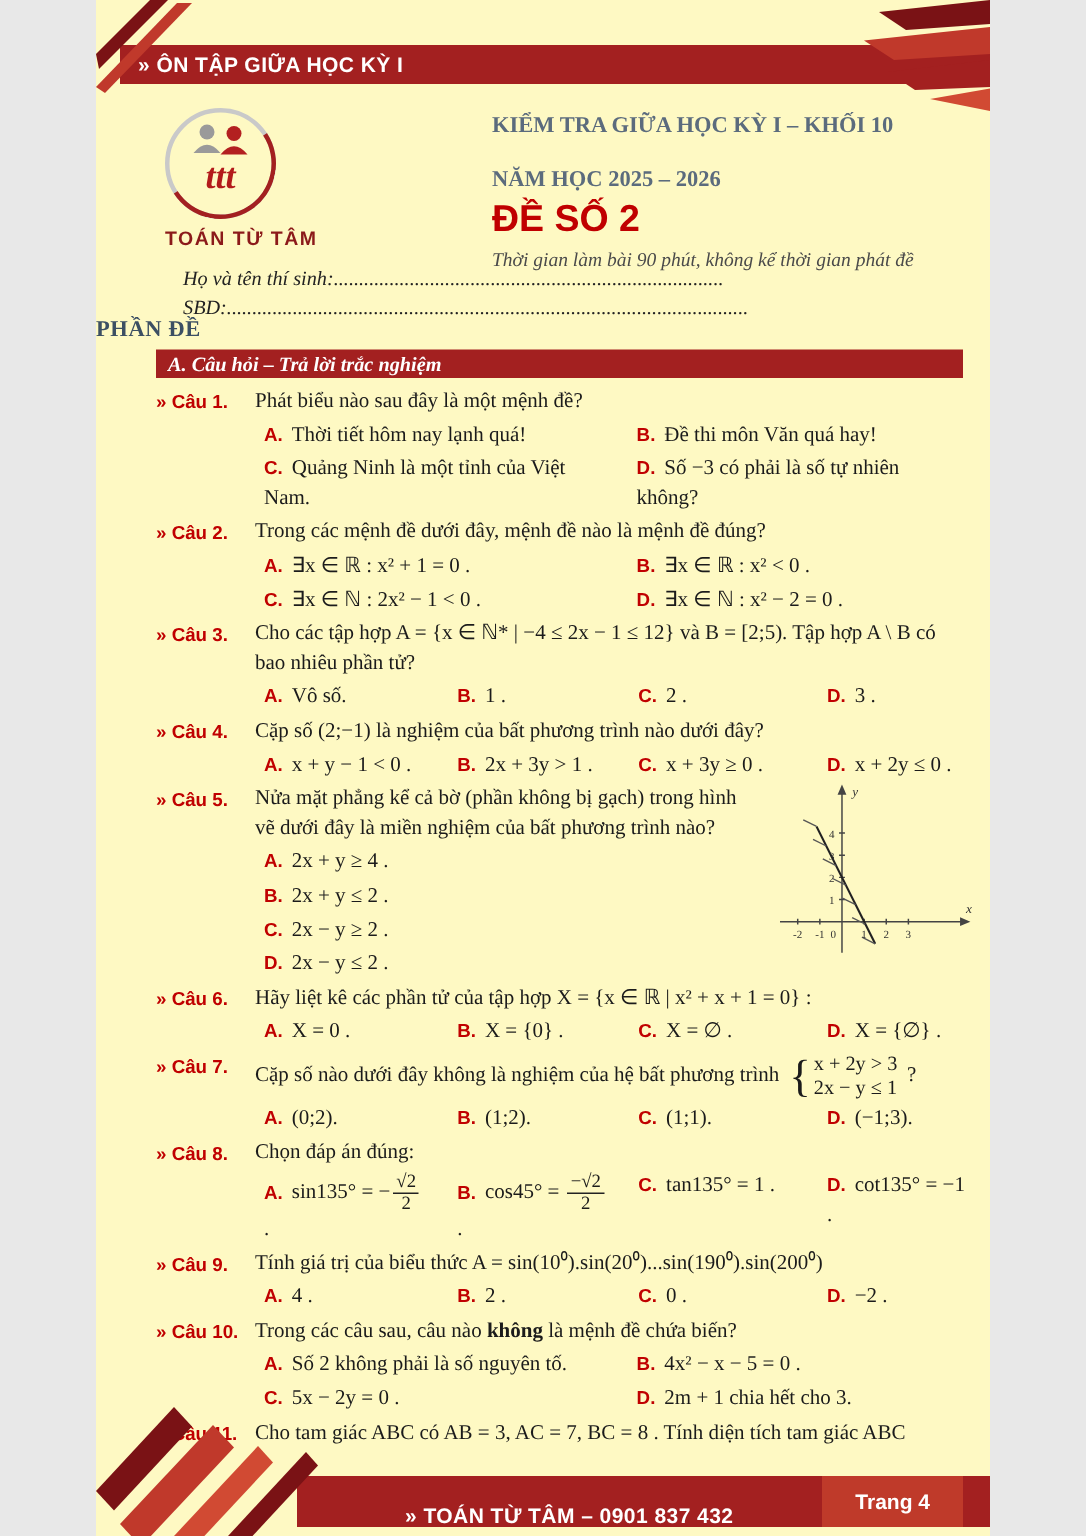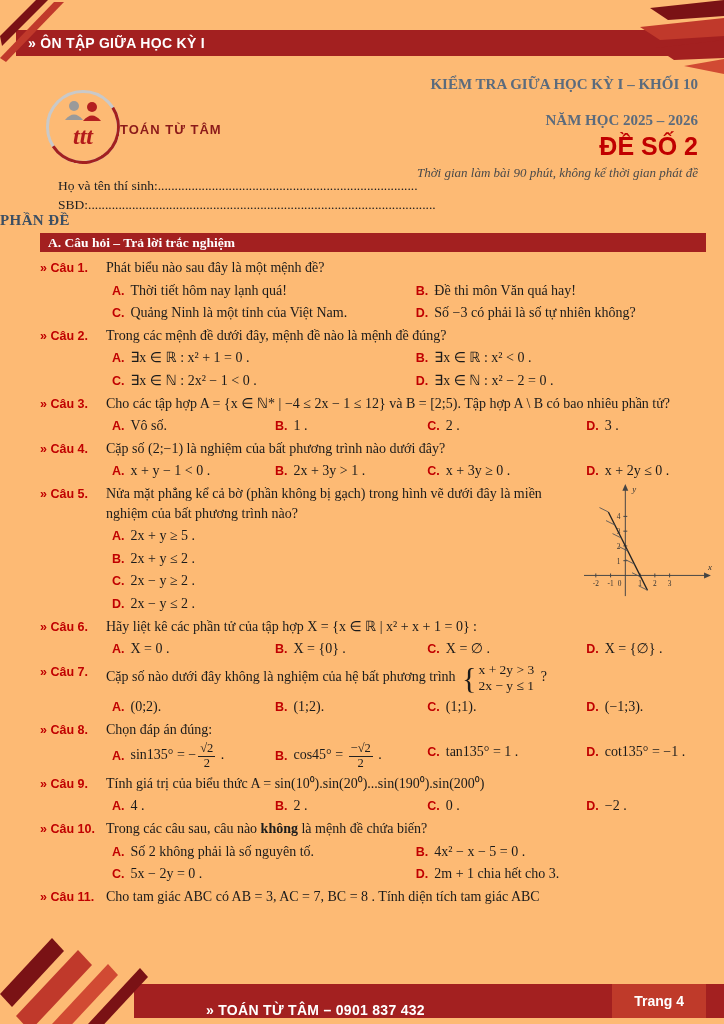--- a/index.html
+++ b/index.html
@@ -1,63 +1,63 @@
 <!DOCTYPE html>
 <html><head>
 <meta charset="utf-8">
 <style>
   *{box-sizing:border-box;margin:0;padding:0}
   html,body{background:#e8e8e8}
-  .page{position:relative;width:724px;height:1024px;margin:0 auto;background:#fdba74;overflow:hidden;
+  .page{position:relative;width:596px;height:1024px;margin:0 auto;background:#fef9c3;overflow:hidden;
         font-family:"Liberation Serif",serif;color:#1b1b1b}
 
   
   .deco{position:absolute;pointer-events:none}
   .deco-tl{top:0;left:0;z-index:3}
   .deco-tr{top:0;right:0;z-index:3}
   .deco-bl{bottom:0;left:0;z-index:3}
 
   
   .top-banner{position:absolute;top:30px;left:16px;right:0;height:26px;background:#a32020;z-index:2;
               color:#fff;font-family:"Liberation Sans",sans-serif;font-weight:bold;font-size:14px;
               line-height:26px;padding-left:12px;letter-spacing:.3px}
 
   
   .header{position:absolute;top:72px;left:46px;right:26px;display:flex}
-  .logo{width:218px;display:flex;flex-direction:row;align-items:center}
+  .logo{width:218px;display:flex;flex-direction:column;}
   .logo-circle{position:relative;width:74px;height:74px;border-radius:50%;border:3px solid #c9c9c9;
                display:flex;flex-direction:column;align-items:center;padding-top:5px}
   .logo-ring{position:absolute;inset:-3px;border-radius:50%;border:3px solid transparent;
              border-bottom-color:#a32020;border-right-color:#a32020;transform:rotate(12deg)}
   .logo-ttt{font-style:italic;font-weight:bold;color:#b31b1b;font-size:24px;line-height:1;margin-top:-4px}
   .logo-name{margin-top:5px;color:#8b1a1a;font-family:"Liberation Sans",sans-serif;font-weight:bold;
              font-size:13px;letter-spacing:1px}
-  .exam-head{flex:1;text-align:right;padding-top:4px}
+  .exam-head{flex:1;text-align:left;padding-top:4px}
   .exam-title,.exam-year{color:#5b6b7d;font-weight:bold;font-size:15px}
   .exam-year{margin-top:19px}
   .exam-number{color:#c00000;font-weight:bold;font-size:25px;margin-top:3px;font-family:"Liberation Sans",sans-serif}
   .exam-duration{font-style:italic;color:#4a4a4a;font-size:13px;margin-top:4px}
 
-  .student{position:absolute;top:176px;left:58px;right:24px;font-size:13.5px;
+  .student{position:absolute;top:176px;left:58px;right:24px;font-style:italic;font-size:13.5px;
            color:#222;line-height:19px}
   .part-title{position:absolute;top:212px;left:0;right:0;text-align:left;font-weight:bold;
               font-size:15px;color:#3c4f63;letter-spacing:.4px}
   .section-bar{position:absolute;top:233px;left:40px;right:18px;height:19px;background:#a32020;
-               color:#fff;font-weight:bold;font-size:13.5px;line-height:19px;padding-left:8px}
+               color:#fff;font-style:italic;font-weight:bold;font-size:13.5px;line-height:19px;padding-left:8px}
 
   
   #questions{position:absolute;top:258px;left:40px;right:16px;font-size:14px;line-height:1.4}
   .q{margin-bottom:3px}
   .q-head{display:flex;align-items:flex-start}
   .q-label{flex:0 0 66px;color:#c00000;font-weight:bold;font-size:12.5px;
            font-family:"Liberation Sans",sans-serif;padding-top:2px;white-space:nowrap}
   .q-body{flex:1}
   .opts{margin-left:72px}
   .opts.cols4{display:grid;grid-template-columns:1.08fr 1fr 1.05fr .92fr;column-gap:20px}
-  .opts.cols2{display:grid;grid-template-columns:1.04fr 1fr;column-gap:0}
+  .opts.cols2{display:grid;grid-template-columns:1.04fr 1fr;column-gap:20px}
   .opt{margin-top:3px}
   .opt-letter{color:#c00000;font-weight:bold;font-family:"Liberation Sans",sans-serif;
               font-size:12.5px;margin-right:6px}
   .q.has-graph{position:relative;padding-right:152px}
   .q.has-graph .graph{position:absolute;top:-4px;right:-6px}
   .graph text{font-size:7.5px;font-family:"Liberation Serif",serif;fill:#333}
   .graph .gaxis{font-style:italic;font-size:9px}
   .sys{display:inline-flex;align-items:center;vertical-align:middle;margin:0 3px}
   .sys-brace{font-size:30px;font-weight:400;line-height:.9;margin-right:2px}
   .sys-lines{display:inline-block;font-size:13.5px;line-height:1.2}
@@ -180,21 +180,21 @@
           <div class="opt"><span class="opt-letter">C.</span><span class="opt-text">x + 3y ≥ 0 .</span></div>
           <div class="opt"><span class="opt-letter">D.</span><span class="opt-text">x + 2y ≤ 0 .</span></div>
         </div>
       </div>
       <div class="q has-graph">
         <div class="q-head">
           <span class="q-label">» Câu 5.</span>
           <div class="q-body"><span>Nửa mặt phẳng kể cả bờ (phần không bị gạch) trong hình vẽ dưới đây là miền nghiệm của bất phương trình nào?</span></div>
         </div>
         <div class="opts stacked">
-          <div class="opt"><span class="opt-letter">A.</span><span class="opt-text">2x + y ≥ 5 .</span></div>
+          <div class="opt"><span class="opt-letter">A.</span><span class="opt-text">2x + y ≥ 4 .</span></div>
           <div class="opt"><span class="opt-letter">B.</span><span class="opt-text">2x + y ≤ 2 .</span></div>
           <div class="opt"><span class="opt-letter">C.</span><span class="opt-text">2x − y ≥ 2 .</span></div>
           <div class="opt"><span class="opt-letter">D.</span><span class="opt-text">2x − y ≤ 2 .</span></div>
         </div>
         <svg viewBox="0 0 140 124" width="138" height="122" class="graph">
           <line x1="8" y1="97" x2="132" y2="97" stroke="#444" stroke-width="1"></line>
           <line x1="50" y1="118" x2="50" y2="8" stroke="#444" stroke-width="1"></line>
           <polygon points="130,94 137,97 130,100" fill="#444"></polygon>
           <polygon points="47,11 50,4 53,11" fill="#444"></polygon>
           <line x1="20" y1="95" x2="20" y2="99" stroke="#444" stroke-width="1"></line>

